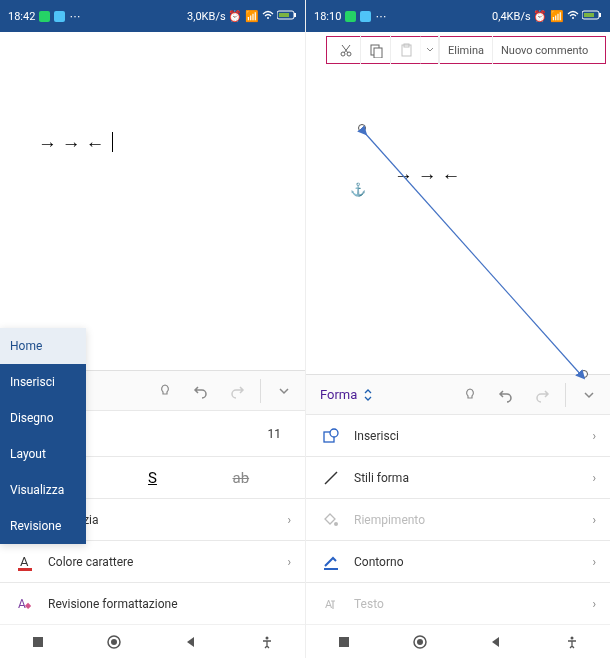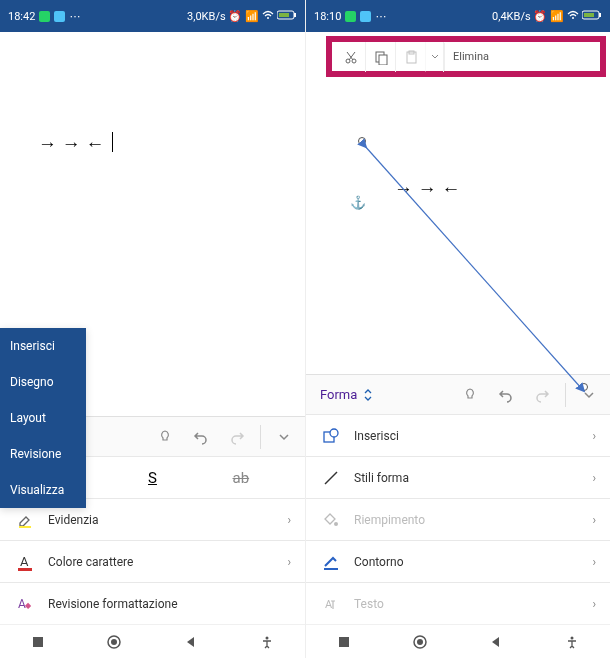--- a/index.html
+++ b/index.html
@@ -25,21 +25,21 @@
 .panel-row{height:42px;border-top:1px solid #e8e8e8;display:flex;align-items:center;padding:0 14px;font-size:12px;color:#333;background:#fff}
 .panel-row.disabled{color:#bbb}
 .panel-row .chev{margin-left:auto;color:#888;font-size:12px}
 .panel-row .ic{width:22px;height:22px;margin-right:12px;display:flex;align-items:center;justify-content:center}
 .format-row{height:46px;border-top:1px solid #e8e8e8;display:flex;align-items:center;padding:0 10px;font-size:13px;background:#fff}
 .format-num{margin-left:auto;margin-right:14px;font-size:12px;color:#333}
 .style-row{height:42px;border-top:1px solid #e8e8e8;display:flex;align-items:center;justify-content:space-around;background:#fff;padding:0 20px}
 .style-cell{width:50px;text-align:center;font-size:15px}
 .nav-bar{height:34px;display:flex;align-items:center;justify-content:space-around;background:#fff;border-top:1px solid #f0f0f0}
 .nav-btn{color:#555;display:flex;align-items:center;justify-content:center;width:30px;height:30px}
-.contextbar{height:41px;background:#fff;border:6px solid #be185d;margin:4px 4px 0 auto;display:flex;align-items:center;padding:0 4px;width:280px;font-size:11px;color:#555}
+.contextbar{height:28px;background:#fff;border:1px solid #be185d;margin:4px 4px 0 auto;display:flex;align-items:center;padding:0 4px;width:280px;font-size:11px;color:#555}
 .ctx-btn{width:30px;height:30px;display:flex;align-items:center;justify-content:center;border-right:1px solid #eee}
 .ctx-txt{padding:0 8px;border-left:1px solid #eee;height:28px;display:flex;align-items:center}
 .arrows2{position:absolute;top:98px;left:88px;font-size:19px;font-weight:bold;display:flex;gap:6px}
 .anchor{position:absolute;top:118px;left:44px;color:#4472c4;font-size:13px}
 .handle{position:absolute;width:8px;height:8px;border:1px solid #555;background:#fff;border-radius:50%}
 svg.line-shape{position:absolute;top:100px;left:48px;overflow:visible}
 </style>
 </head>
 <body>
 
@@ -79,25 +79,26 @@
     </div>
   </div>
 
   <div class="doc-area">
     <div class="arrows">
       <span>→  →  ←</span>
         <span class="cursor"></span>
     </div>
 
     <div class="menu-overlay">
+      <div class="menu-item active">Home</div>
       <div class="menu-item">Inserisci</div>
       <div class="menu-item">Disegno</div>
       <div class="menu-item">Layout</div>
+      <div class="menu-item">Visualizza</div>
       <div class="menu-item">Revisione</div>
-      <div class="menu-item">Visualizza</div>
     </div>
   </div>
 
   <div class="ribbon-row">
     <div class="ribbon-spacer"></div>
     <div class="ribbon-btn">
         <svg width="16" height="16">
           <path d="M8 2a4 4 0 0 1 2 7v2H6v-2a4 4 0 0 1 2-7z" fill="none" stroke="#888" stroke-width="1.2"></path>
         </svg>
       </div>
@@ -112,20 +113,23 @@
         </svg>
       </div>
     <div class="ribbon-sep"></div>
     <div class="ribbon-btn">
         <svg width="12" height="12">
           <path d="M2 4l4 4 4-4" fill="none" stroke="#888" stroke-width="1.5"></path>
         </svg>
       </div>
   </div>
 
+  <div class="format-row">
+    <span class="format-num">11</span>
+  </div>
 
   <div class="style-row">
     <div class="style-cell" style="font-style:italic">C</div>
     <div class="style-cell" style="text-decoration:underline">S</div>
     <div class="style-cell" style="text-decoration:line-through;color:#888">ab</div>
   </div>
 
   <div class="panel-row">
     <span class="ic">
         <svg width="18" height="18">
@@ -239,20 +243,21 @@
           <rect x="4" y="3" width="9" height="11" fill="none" stroke="#666"></rect>
           <rect x="6" y="2" width="5" height="3" fill="none" stroke="#666"></rect>
         </svg>
       </div>
     <div class="ctx-btn" style="border-right:1px solid #eee;width:18px">
         <svg width="10" height="10">
           <path d="M2 3l3 3 3-3" fill="none" stroke="#888"></path>
         </svg>
       </div>
     <div class="ctx-txt">Elimina</div>
+    <div class="ctx-txt">Nuovo commento</div>
   </div>
 
   <div class="doc-area">
     <div class="arrows2">→  →  ←</div>
     <span class="anchor">⚓</span>
     <span class="handle" style="top:60px;left:52px"></span>
     <span class="handle" style="top:306px;left:274px"></span>
     <svg class="line-shape" width="240" height="260">
       <defs>
           <marker id="ah" markerWidth="8" markerHeight="8" refX="4" refY="4" orient="auto">

